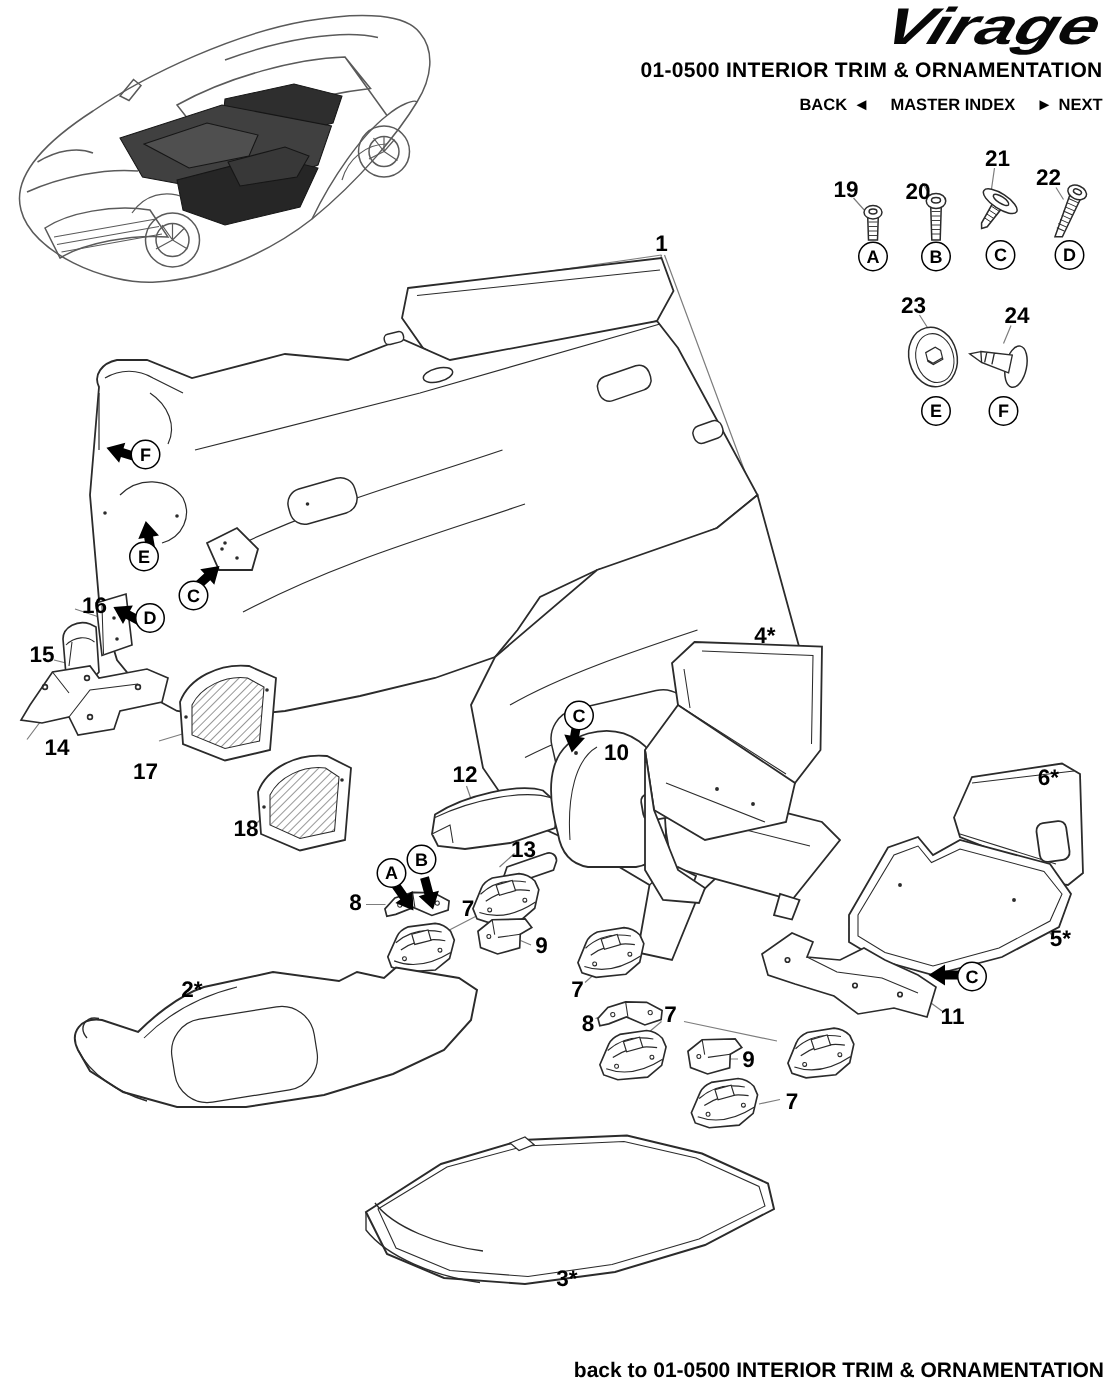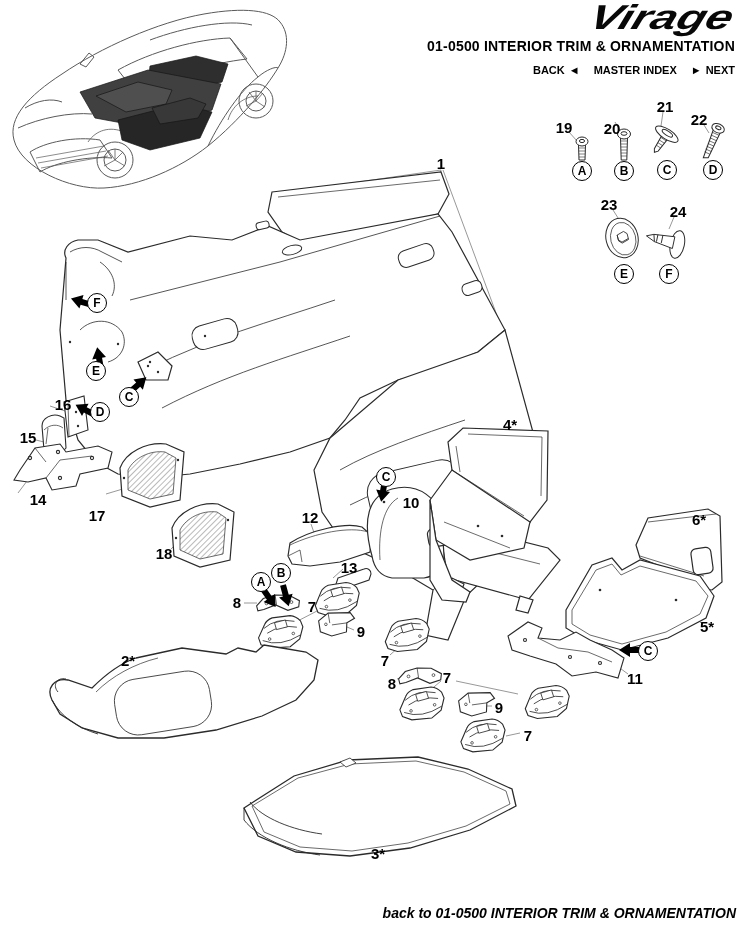--- a/index.html
+++ b/index.html
@@ -21,21 +21,21 @@
         white-space:nowrap;line-height:1;}
   .letter-callout{position:absolute;transform:translate(-50%,-50%);width:18px;height:18px;
         border:1.8px solid #000;border-radius:50%;background:#fff;font-size:12px;font-weight:700;
         display:flex;align-items:center;justify-content:center;line-height:1;}
   
   .footer-left{position:absolute;left:3px;top:877px;line-height:1.22;}
   .doc-number{font-size:12.5px;font-weight:700;}
   .doc-title{font-size:13.5px;font-weight:700;}
   .doc-date{font-size:10.5px;font-weight:700;}
   .back-link{position:absolute;right:1px;top:905px;font-size:14px;font-weight:700;
-        white-space:nowrap;cursor:pointer;font-style:italic;}
+        white-space:nowrap;cursor:pointer;}
 </style>
 </head>
 <body>
 
 <div class="page">
 
   <svg class="art" viewBox="0 0 737 926">
     <defs>
       <pattern id="hatch" width="4" height="4" patternUnits="userSpaceOnUse" patternTransform="rotate(45)">
         <line x1="0" y1="0" x2="0" y2="4" stroke="#8b8b8b" stroke-width="1.2"></line>

